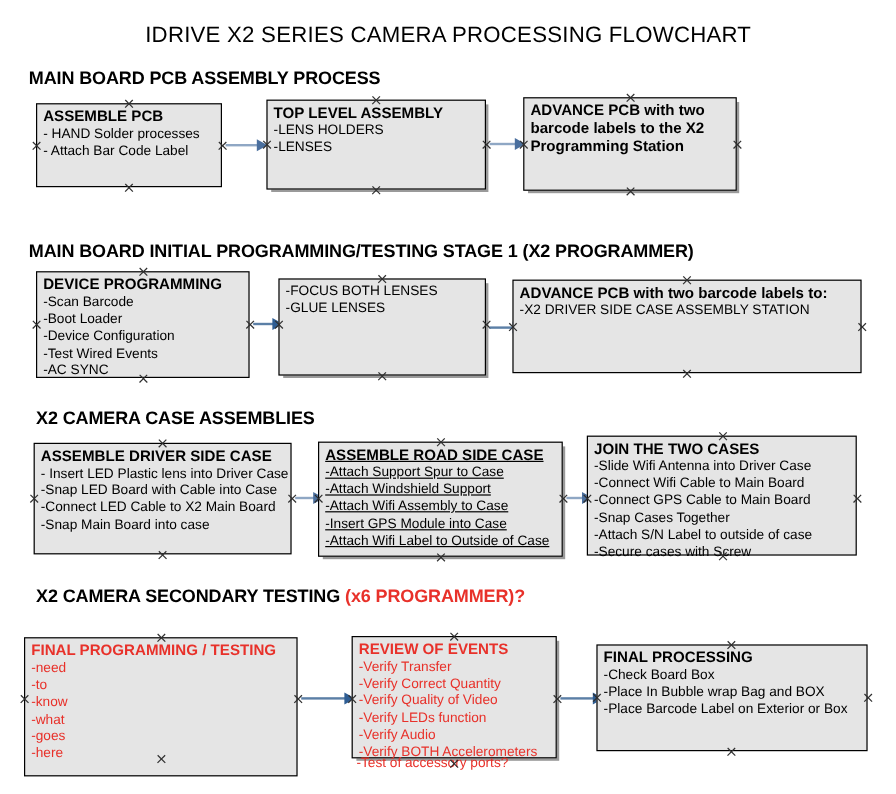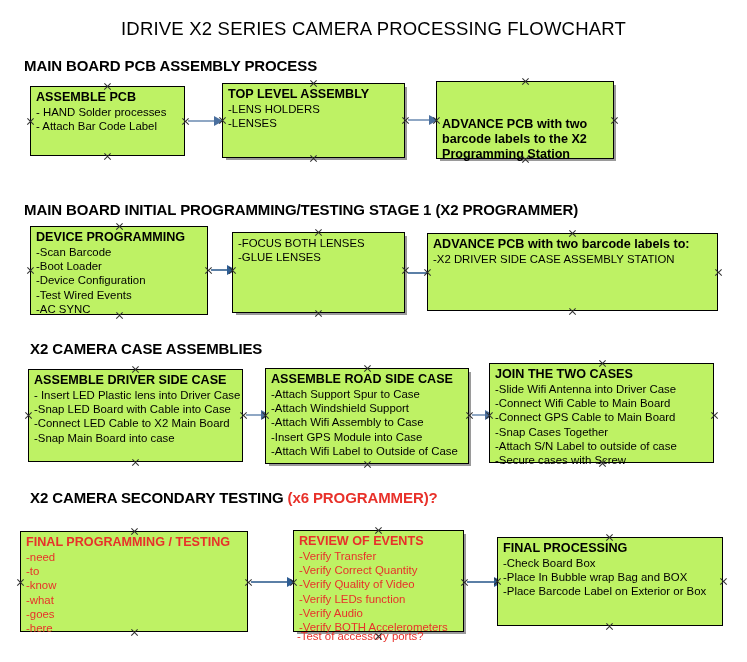--- a/index.html
+++ b/index.html
@@ -46,42 +46,41 @@
     white-space: nowrap;
   }
   .section-title .accent {
     color: #e8312a;
   }
 
   
   .node {
     position: absolute;
     box-sizing: border-box;
-    background: #bef264;
+    background: #e5e5e5;
     border: 1.4px solid #000000;
     padding: 3px 4px 2px 5px;
   }
   .node.shadowed {
     box-shadow: 3px 3px 0 -1px #9a9a9a;
   }
   .node.grayframe {
     border: 1.4px solid #000;
     box-shadow: 3px 3px 0 -1px #9a9a9a;
   }
 
   .node-title {
     font-size: 12.6px;
     font-weight: bold;
     line-height: 15px;
     color: #000;
     white-space: nowrap;
   }
   .node-title.multiline {
     white-space: normal;
-    margin-top: 32px;
   }
   .node-line {
     font-size: 11.4px;
     line-height: 14.2px;
     color: #000;
     white-space: nowrap;
   }
 
   
   .node.red .node-title { color: #e8312a; }
@@ -247,21 +246,21 @@
   <div class="handle" style="left:131px; top:365px;"></div>
   <div class="handle" style="left:131px; top:458px;"></div>
   <div class="handle" style="left:24px;  top:411px;"></div>
   <div class="handle" style="left:239px; top:411px;"></div>
 
   <div class="arrow" style="left:246px; top:410px; width:24px;">
     <div class="shaft"></div>
     <div class="head"></div>
   </div>
 
-  <div class="node grayframe" style="left:265px; top:368px; width:204px; height:96px;">
+  <div class="node grayframe" style="left:265px; top:368px; width:204px; height:96px;text-decoration:underline;">
     <div class="node-title">ASSEMBLE ROAD SIDE CASE</div>
     <div class="node-line">-Attach Support Spur to Case</div>
     <div class="node-line">-Attach Windshield Support</div>
     <div class="node-line">-Attach Wifi Assembly to Case</div>
     <div class="node-line">-Insert GPS Module into Case</div>
     <div class="node-line">-Attach Wifi Label to Outside of Case</div>
   </div>
   <div class="handle" style="left:363px; top:364px;"></div>
   <div class="handle" style="left:363px; top:460px;"></div>
   <div class="handle" style="left:261px; top:411px;"></div>
@@ -283,21 +282,21 @@
   </div>
   <div class="handle" style="left:598px; top:359px;"></div>
   <div class="handle" style="left:598px; top:459px;"></div>
   <div class="handle" style="left:485px; top:411px;"></div>
   <div class="handle" style="left:710px; top:411px;"></div>
 
   <div class="section-title" style="left:30px; top:489px;">
     <span>X2 CAMERA SECONDARY TESTING </span><span class="accent">(x6 PROGRAMMER)?</span>
   </div>
 
-  <div class="node red" style="left:20px; top:531px; width:228px; height:101px;">
+  <div class="node red" style="left:20px; top:531px; width:228px; height:116px;">
     <div class="node-title">FINAL PROGRAMMING / TESTING</div>
     <div class="node-line">-need</div>
     <div class="node-line">-to</div>
     <div class="node-line">-know</div>
     <div class="node-line">-what</div>
     <div class="node-line">-goes</div>
     <div class="node-line">-here</div>
   </div>
   <div class="handle" style="left:130px; top:527px;"></div>
   <div class="handle" style="left:130px; top:628px;"></div>

